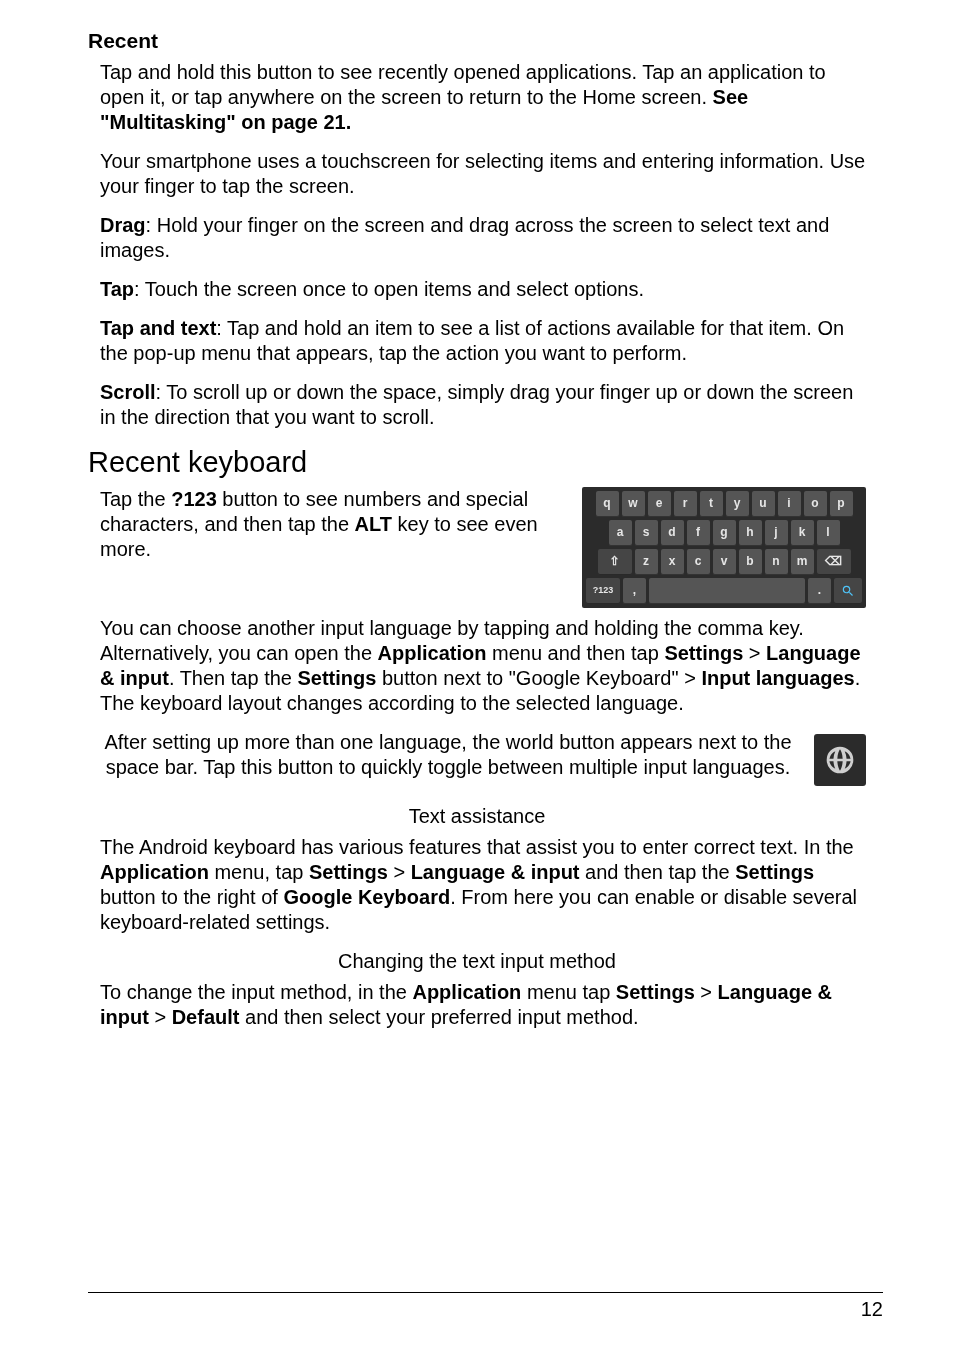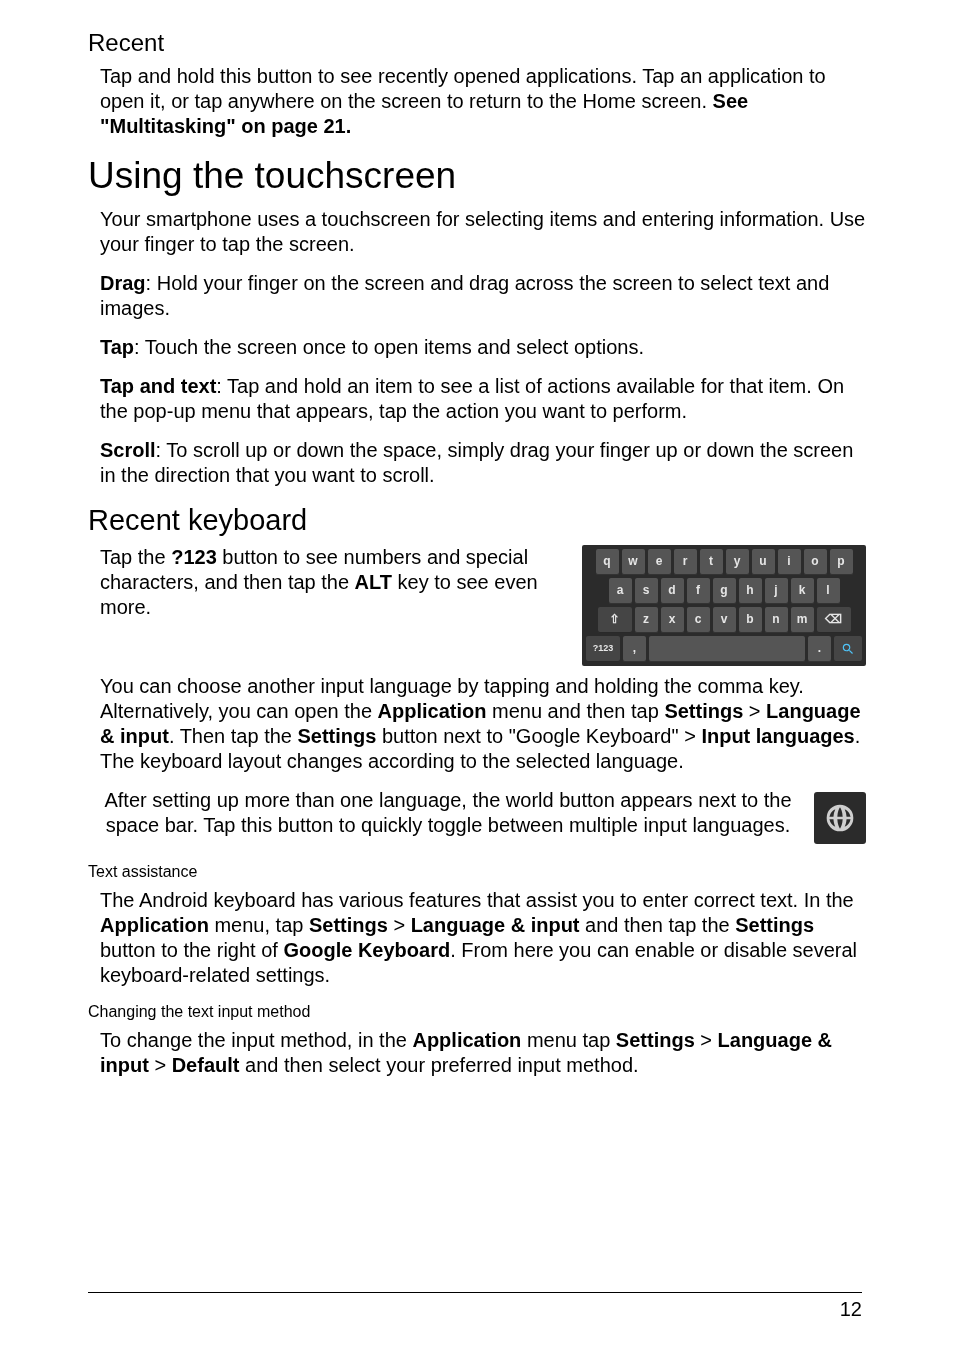--- a/index.html
+++ b/index.html
@@ -15,41 +15,42 @@
     line-height: 1.25;
   }
   .page {
     padding: 28px 88px 30px 88px;
     box-sizing: border-box;
     width: 954px;
     position: relative;
     min-height: 1352px;
   }
   h3.sub {
-    font-size: 24px;
-    font-weight: 400;
+    font-size: 21px;
+    font-weight: 700;
     margin: 0 0 6px 0;
   }
   .body-block {
     margin: 0 0 14px 12px;
   }
   h1.main {
     font-size: 37px;
     font-weight: 400;
     margin: 14px 0 8px 0;
   }
   h2.section {
     font-size: 29px;
     font-weight: 400;
     margin: 12px 0 6px 0;
   }
   h3.subsection {
-    font-size: 16px;
+    font-size: 20px;
     font-weight: 400;
     margin: 10px 0 6px 0;
+    text-align: center;
   }
   .b { font-weight: bold; }
   .kb-wrap {
     overflow: auto;
   }
   .keyboard {
     float: right;
     width: 276px;
     margin: 0 0 8px 18px;
     background: #2b2b2b;
@@ -102,34 +103,33 @@
   }
   .page-num {
     text-align: right;
     font-size: 20px;
     margin-top: 4px;
   }
   .footer {
     position: absolute;
     bottom: 30px;
     left: 88px;
-    right: 92px;
+    right: 71px;
   }
 </style>
 </head>
 <body>
 
 <div class="page">
 
   <h3 class="sub">Recent</h3>
   <p class="body-block">
     <span>Tap and hold this button to see recently opened applications. Tap an application to open it, or tap anywhere on the screen to return to the Home screen. </span><span class="b">See "Multitasking" on page 21.</span>
   </p>
 
-  <h1 class="main">Using the touchscreen</h1>
   <p class="body-block">Your smartphone uses a touchscreen for selecting items and entering information. Use your finger to tap the screen.</p>
   <p class="body-block">
     <span class="b">Drag</span><span>: Hold your finger on the screen and drag across the screen to select text and images.</span>
   </p>
   <p class="body-block">
     <span class="b">Tap</span><span>: Touch the screen once to open items and select options.</span>
   </p>
   <p class="body-block">
     <span class="b">Tap and text</span><span>: Tap and hold an item to see a list of actions available for that item. On the pop-up menu that appears, tap the action you want to perform.</span>
   </p>

